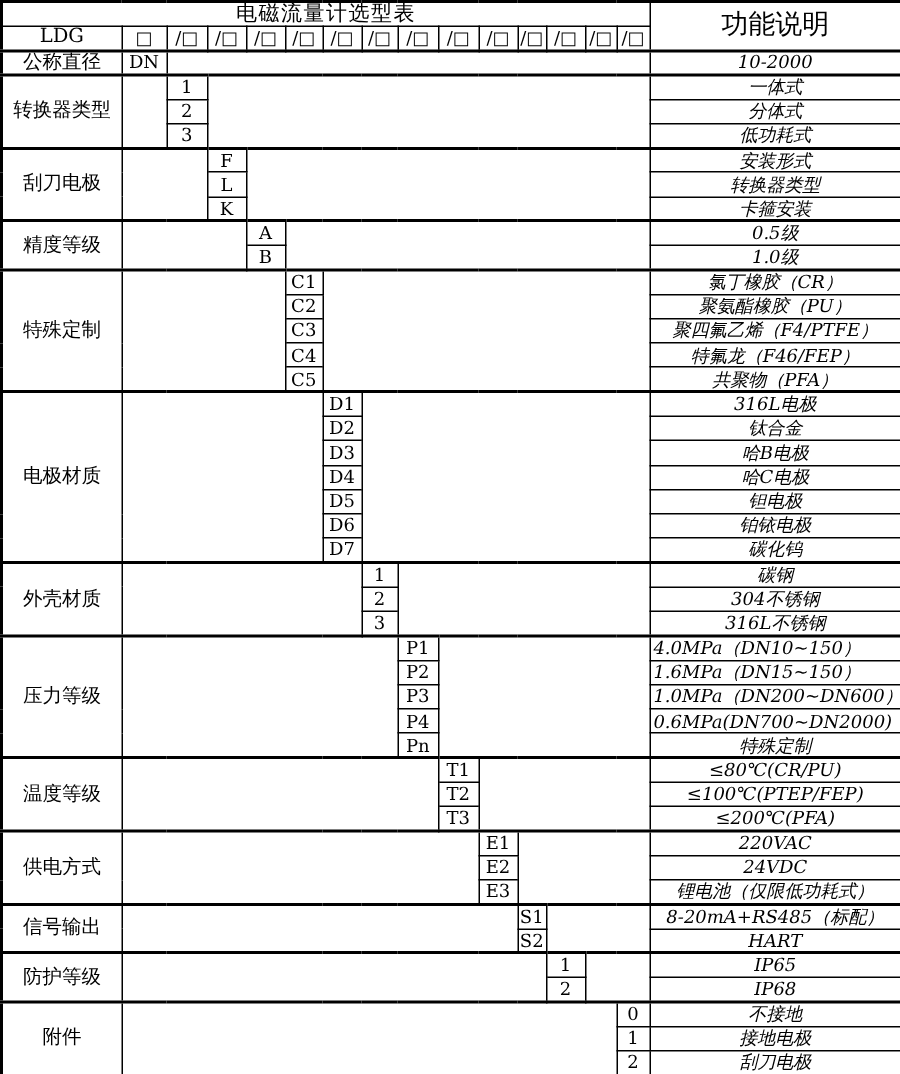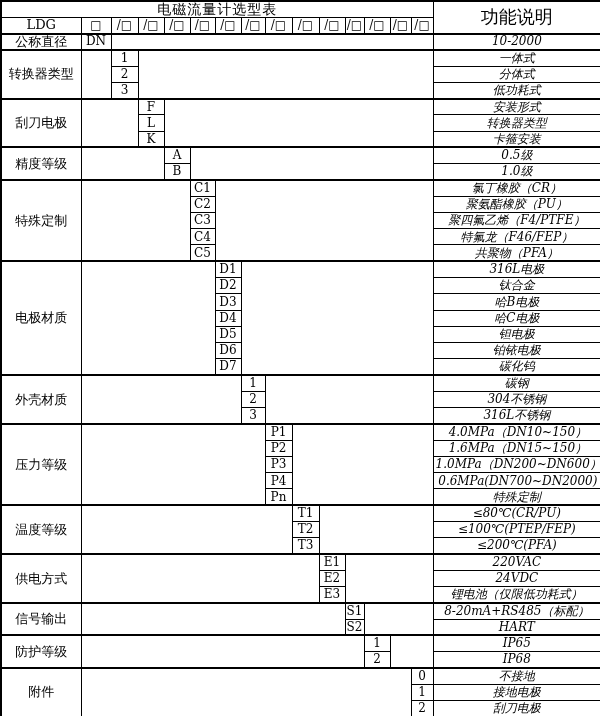--- a/index.html
+++ b/index.html
@@ -20,21 +20,21 @@
     overflow:hidden;white-space:nowrap;
   }
   table.sel tr{height:16.27px;}
   tr.gs > td{border-top:2px solid #000;}
   td.title{font-size:14px;letter-spacing:1px;}
   td.fh{font-size:18px;}
   td.ldg{text-align:left;padding-left:8px;}
   td.lleft{text-align:left;padding-left:2px;}
   td.code{font-size:12px;}
   td.desc{font-size:12px;font-style:italic;}
-  td.desc.al{text-align:center;padding-left:2px;}
+  td.desc.al{text-align:left;padding-left:2px;}
   td.empty{background:#fff;}
 </style>
 </head>
 <body>
 
 <table class="sel">
   <colgroup>
     <col style="width:80px">
       <col style="width:30px">
     <col style="width:27px">

